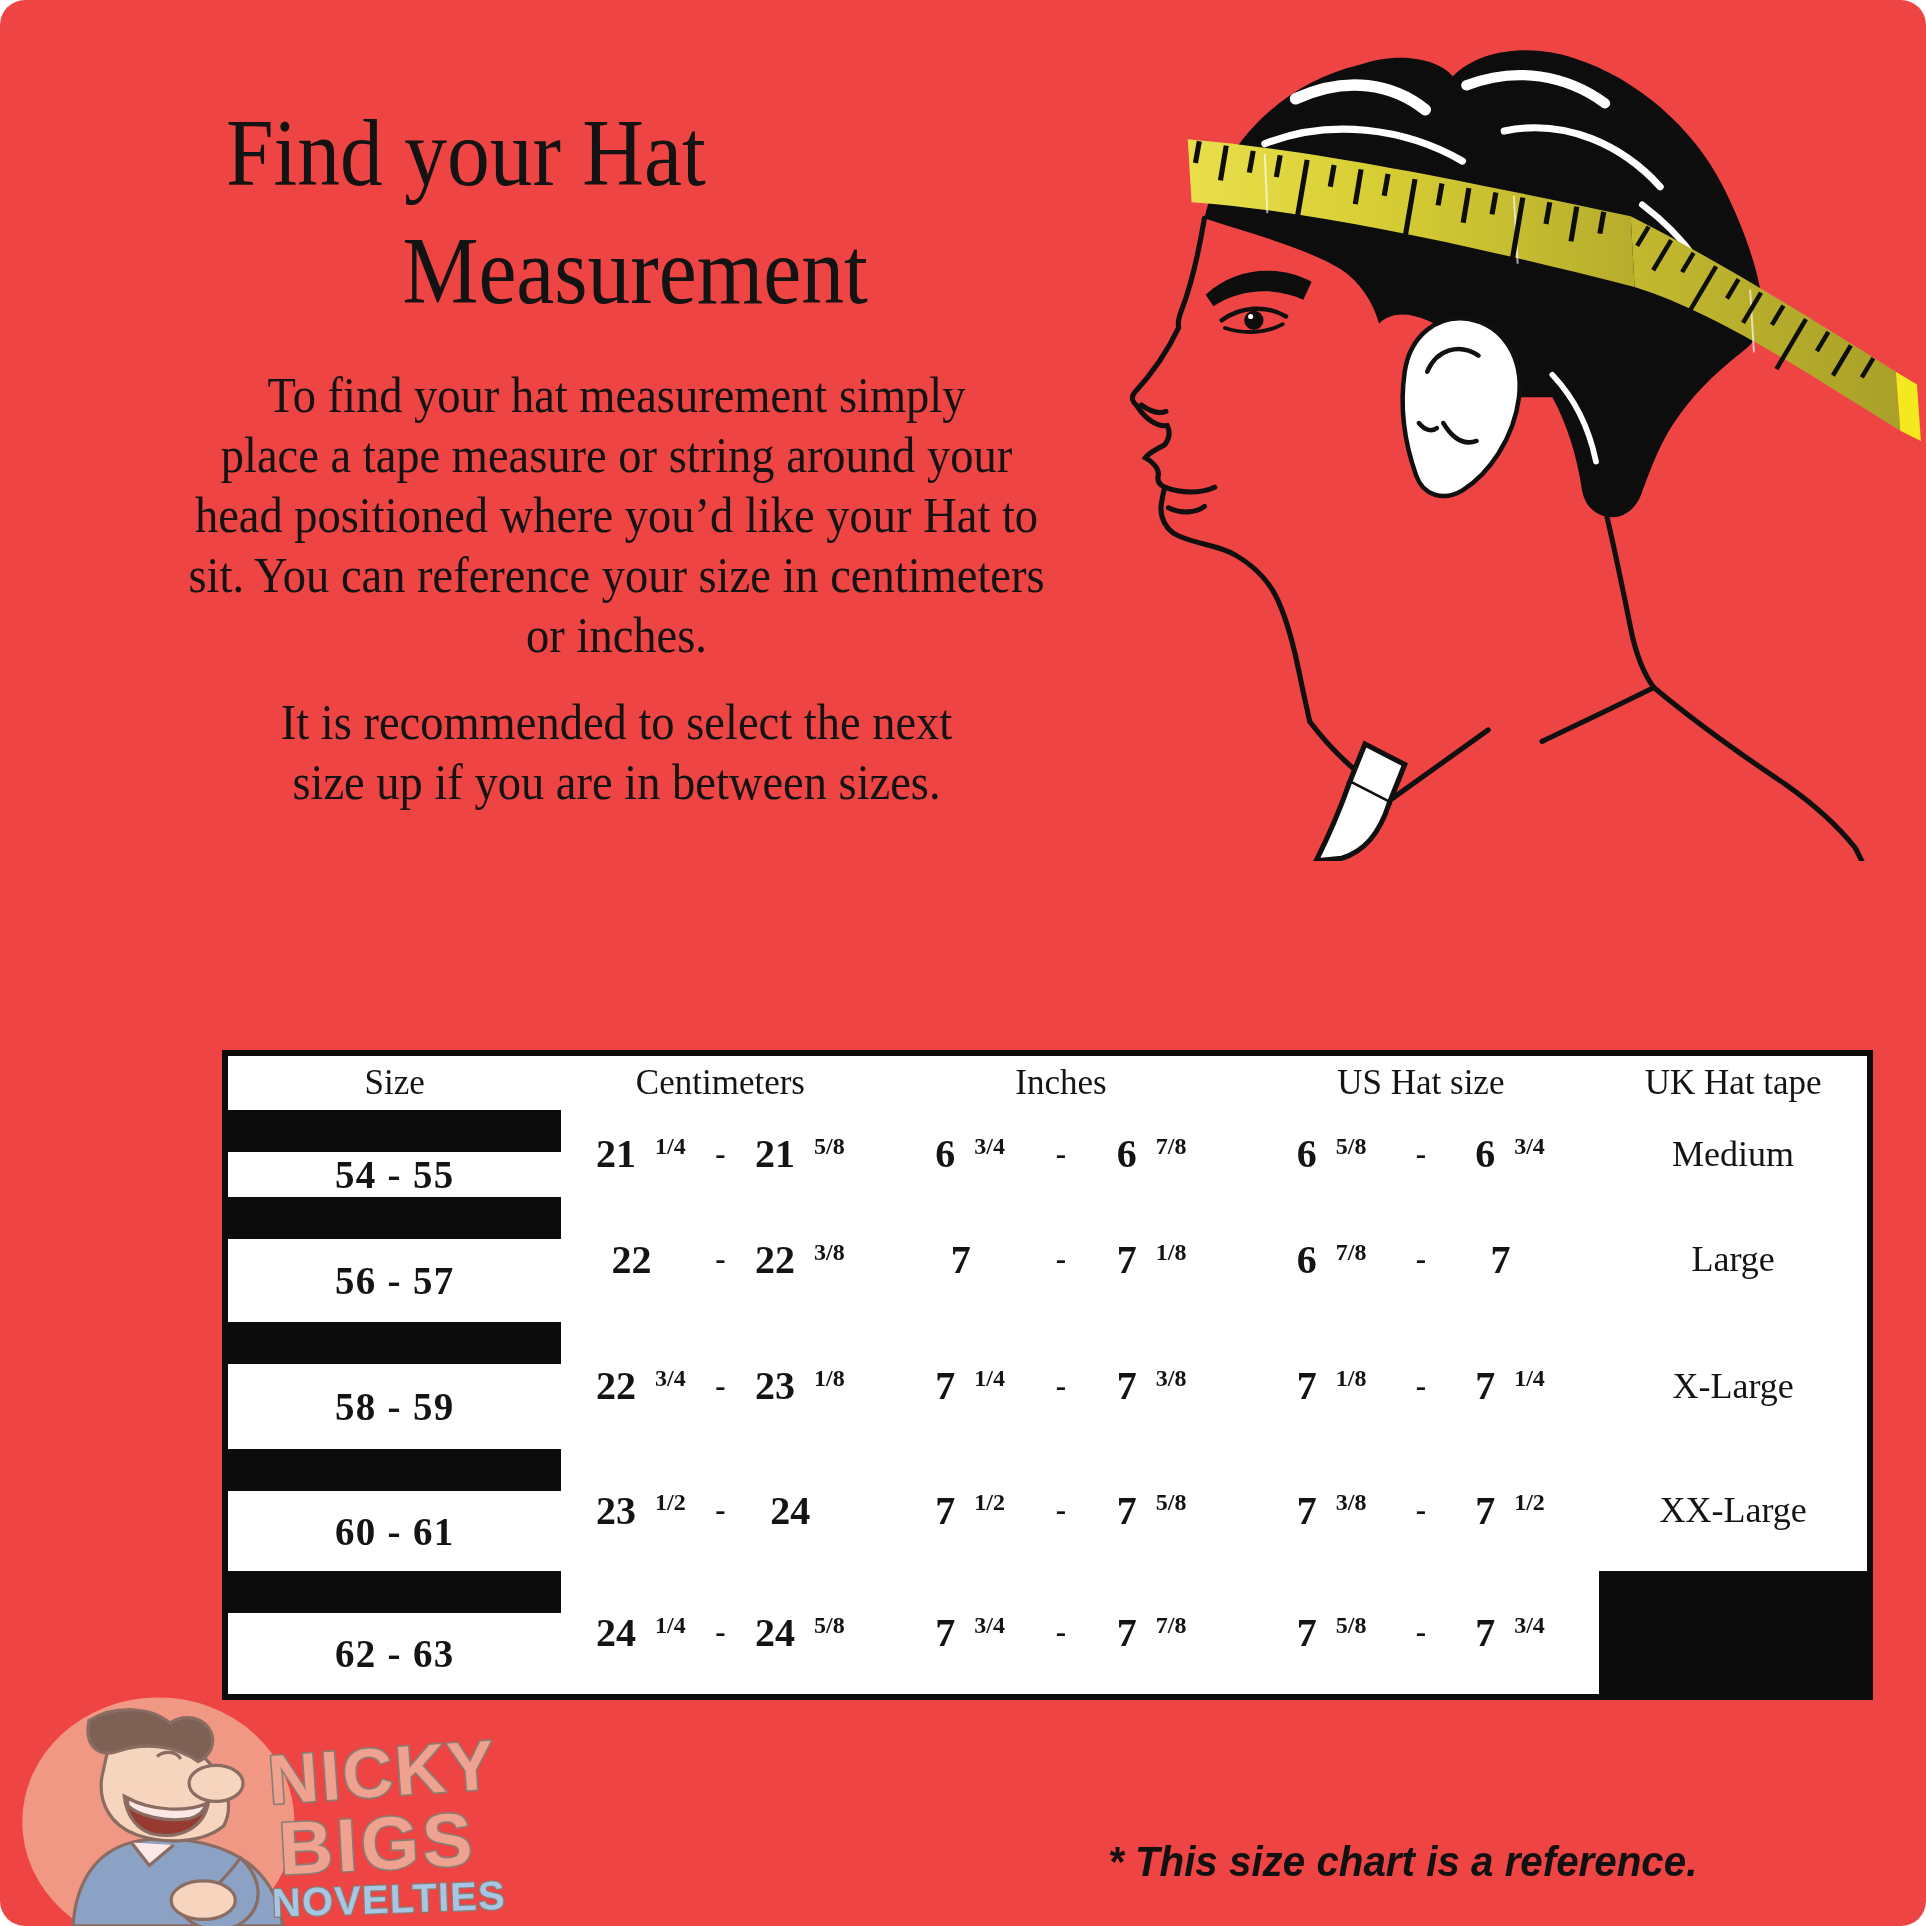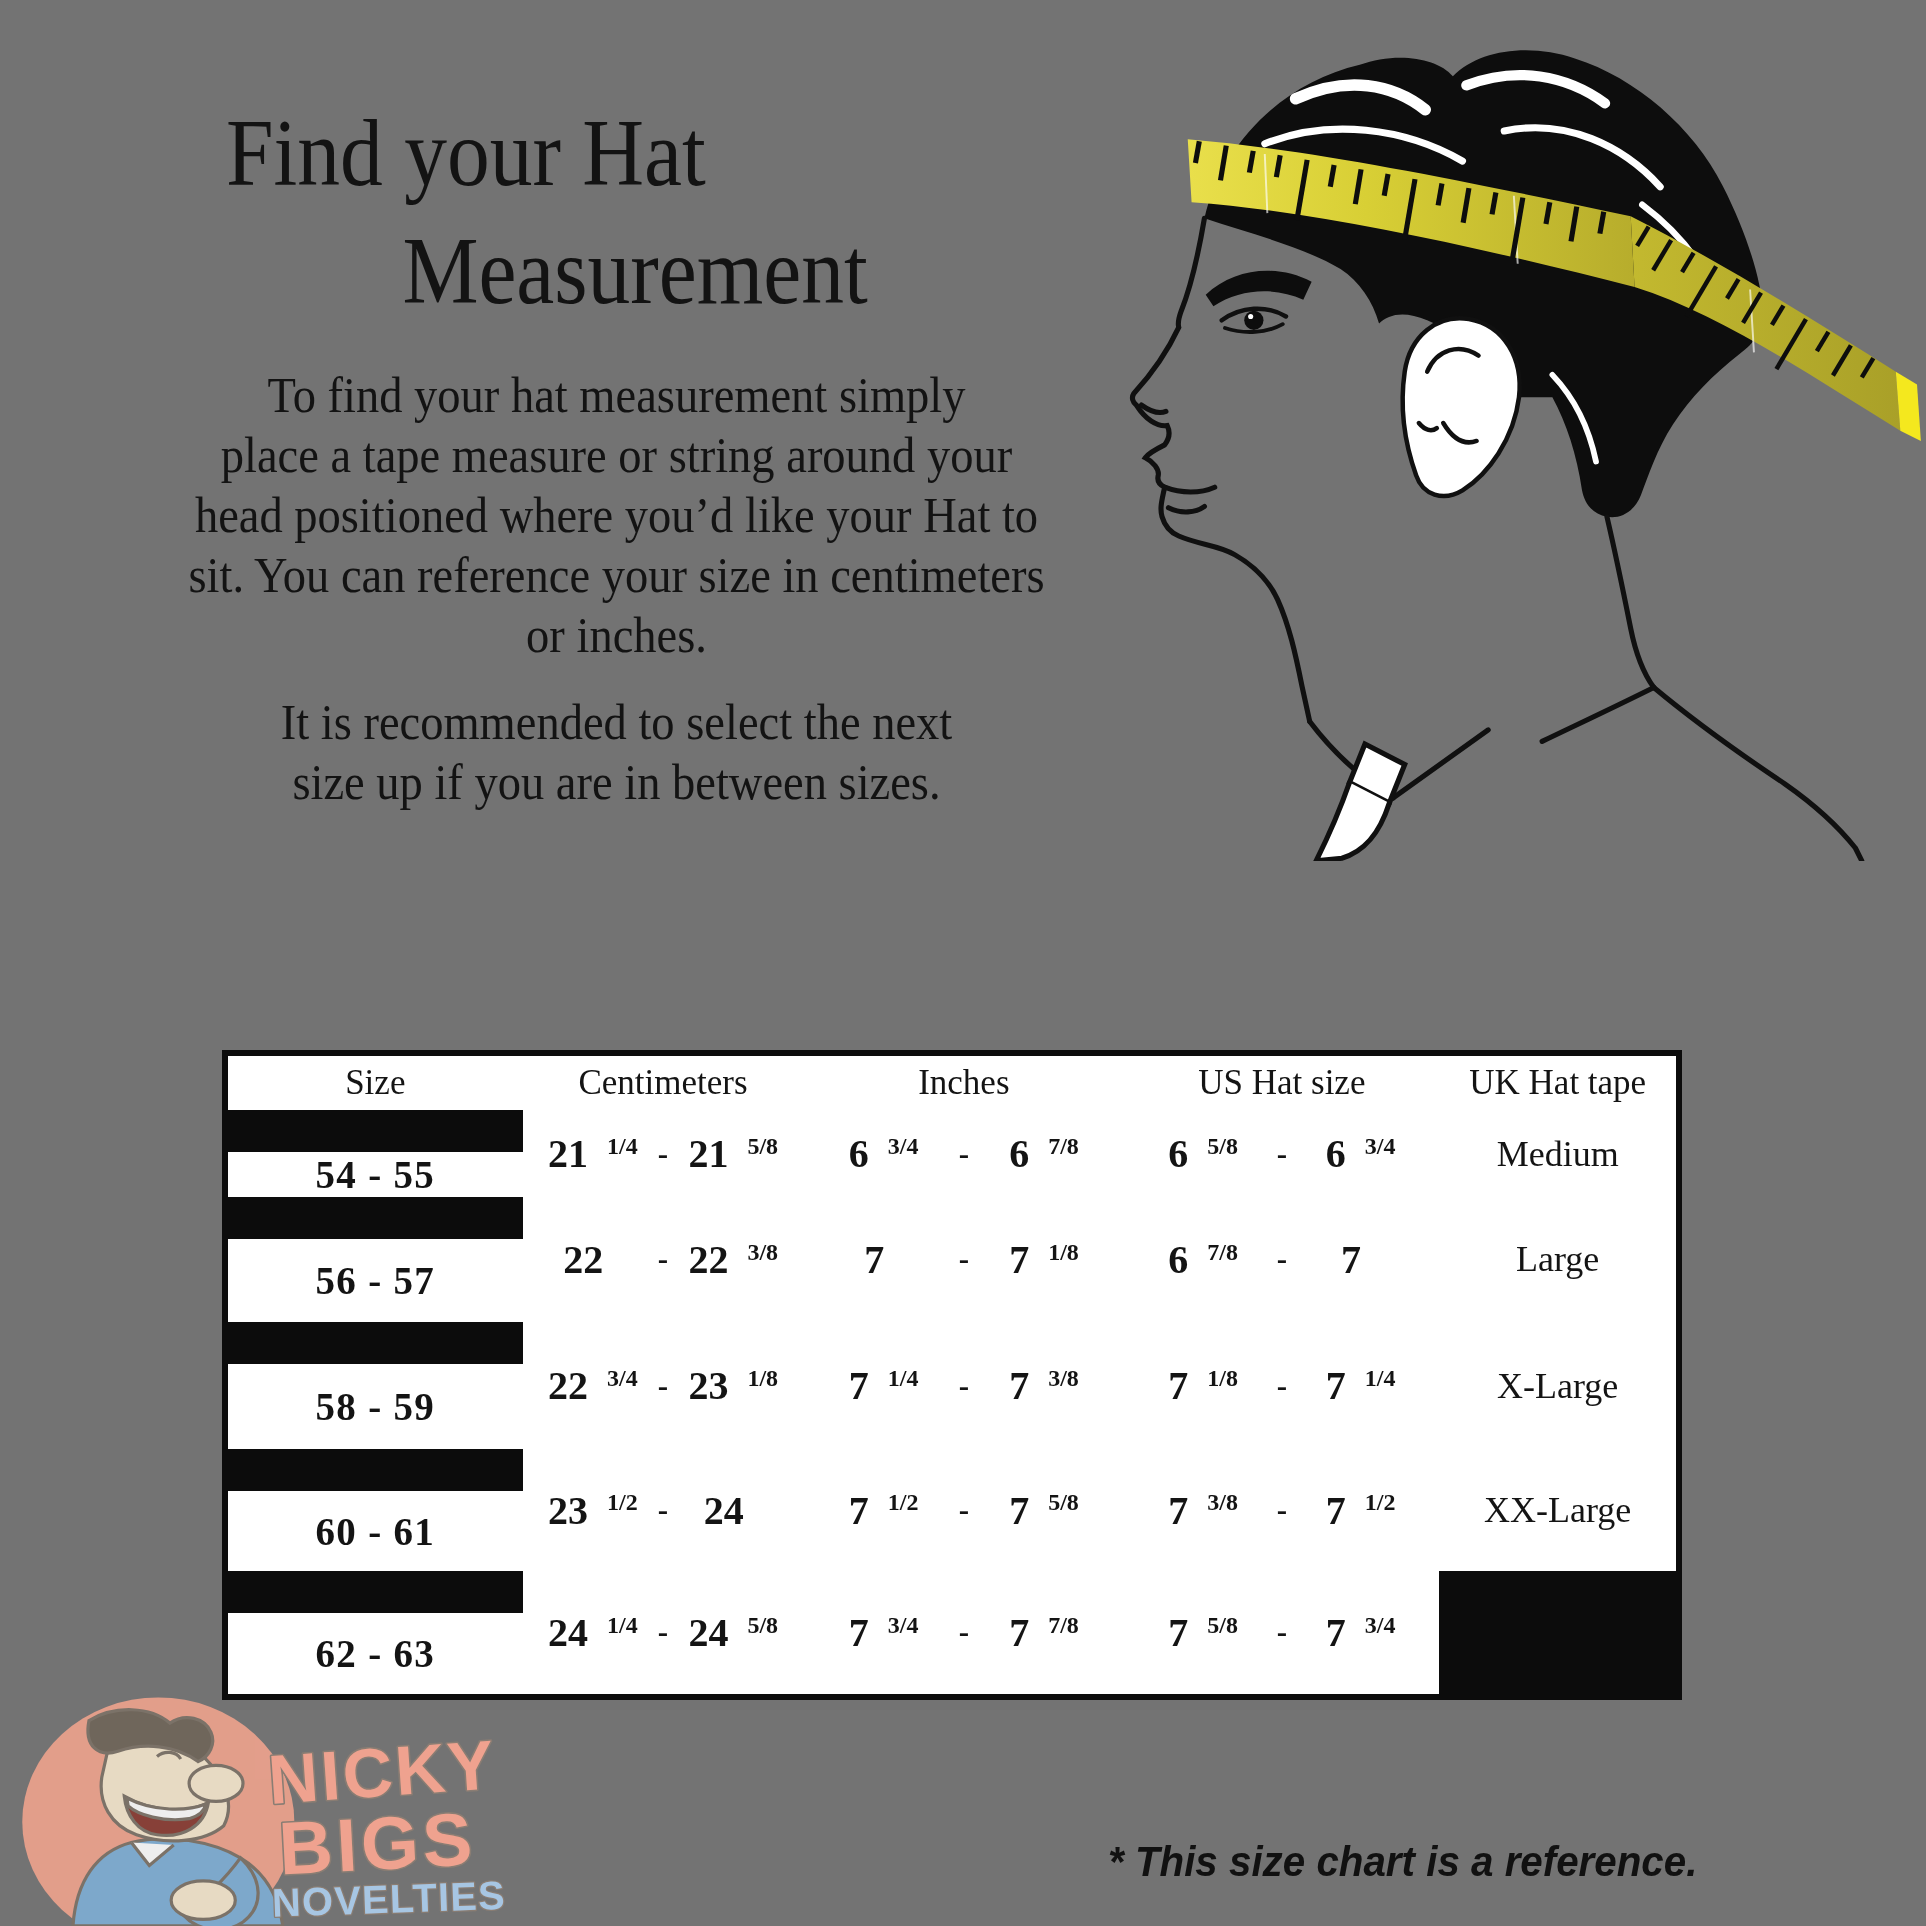--- a/index.html
+++ b/index.html
@@ -1,19 +1,20 @@
 <!DOCTYPE html>
 <html style="font-size:10.3px"><head>
 <meta charset="utf-8">
 <style>
   html,body { margin:0; padding:0; background:#fff; }
   .sheet {
     position:relative; width:1926px; height:1926px; overflow:hidden;
-    background:#737373; color:#141414;
+    background:#ef4444; color:#141414;
     font-family:"Liberation Serif", serif;
+    border-radius:25px;
   }
 
   
   .title {
     position:absolute; left:226px; top:95px;
     font-size:95px; line-height:1.24; white-space:nowrap;
     transform:scaleX(0.9); transform-origin:left top;
     color:#131313;
   }
   .title .l2 { margin-left:196px; }
@@ -26,21 +27,21 @@
     color:#131313;
   }
   .intro div { white-space:nowrap; }
   .intro .p2 { margin-top:27px; }
 
   
   .head-art { position:absolute; left:1103px; top:11.6px; width:823px; height:849px; }
 
   
   .size-table {
-    position:absolute; left:222px; top:1050px; width:1460px; height:650px;
+    position:absolute; left:222px; top:1050px; width:1651px; height:650px;
     display:grid;
     grid-template-columns:472fr 450fr 514fr 505fr 379fr;
     grid-template-rows:88fr 118fr 202fr 207fr 197fr 200fr;
     background:#0c0c0c; border:6.4px solid #0c0c0c; gap:0;
     box-sizing:border-box;
   }
   .size-table > div {
     background:#ffffff; display:flex; align-items:center; justify-content:center;
     padding:0 11.6px; box-sizing:border-box;
   }

